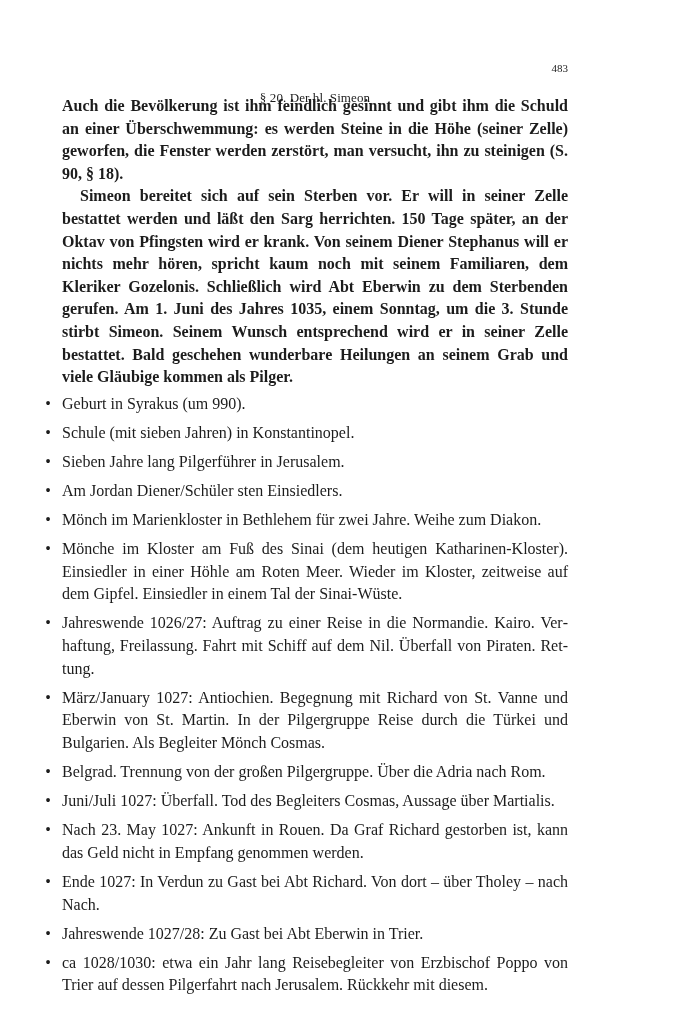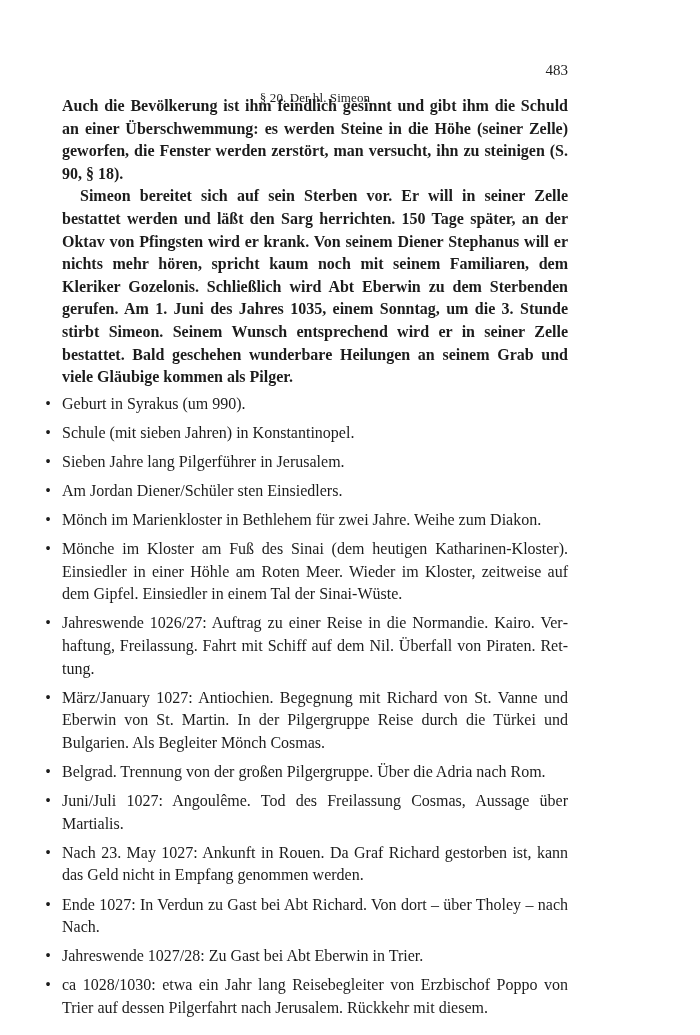--- a/index.html
+++ b/index.html
@@ -33,21 +33,21 @@
       top: 6px;
       text-align: center;
       font-size: 13px;
       letter-spacing: 0.1px;
       margin-top: 26px;
     }
     .running-head .pageno {
       position: absolute;
       right: 0;
       top: 4px;
-      font-size: 15px;
+      font-size: 11px;
     }
     .body-text {
       margin-top: 13px;
       font-size: 16px;
       line-height: 22.6px;
       text-align: justify;
       hyphens: manual;
     }
     .para {
       margin: 0;
@@ -130,21 +130,21 @@
       <li>
           <span class="bullet">•</span>
           <span class="item-text">März/January 1027: Antiochien. Begegnung mit Richard von St. Vanne und Eberwin von St. Martin. In der Pilgergruppe Reise durch die Türkei und Bulgarien. Als Begleiter Mönch Cosmas.</span>
         </li>
       <li>
           <span class="bullet">•</span>
           <span class="item-text">Belgrad. Trennung von der großen Pilgergruppe. Über die Adria nach Rom.</span>
         </li>
       <li>
           <span class="bullet">•</span>
-          <span class="item-text">Juni/Juli 1027: Angoulême. Tod des Freilassung Cosmas, Aussage über Martialis.</span>
+          <span class="item-text">Juni/Juli 1027: Überfall. Tod des Begleiters Cosmas, Aussage über Martialis.</span>
         </li>
       <li>
           <span class="bullet">•</span>
           <span class="item-text">Nach 23. May 1027: Ankunft in Rouen. Da Graf Richard gestorben ist, kann das Geld nicht in Empfang genommen werden.</span>
         </li>
       <li>
           <span class="bullet">•</span>
           <span class="item-text">Ende 1027: In Verdun zu Gast bei Abt Richard. Von dort – über Tholey – nach Nach.</span>
         </li>
       <li>

